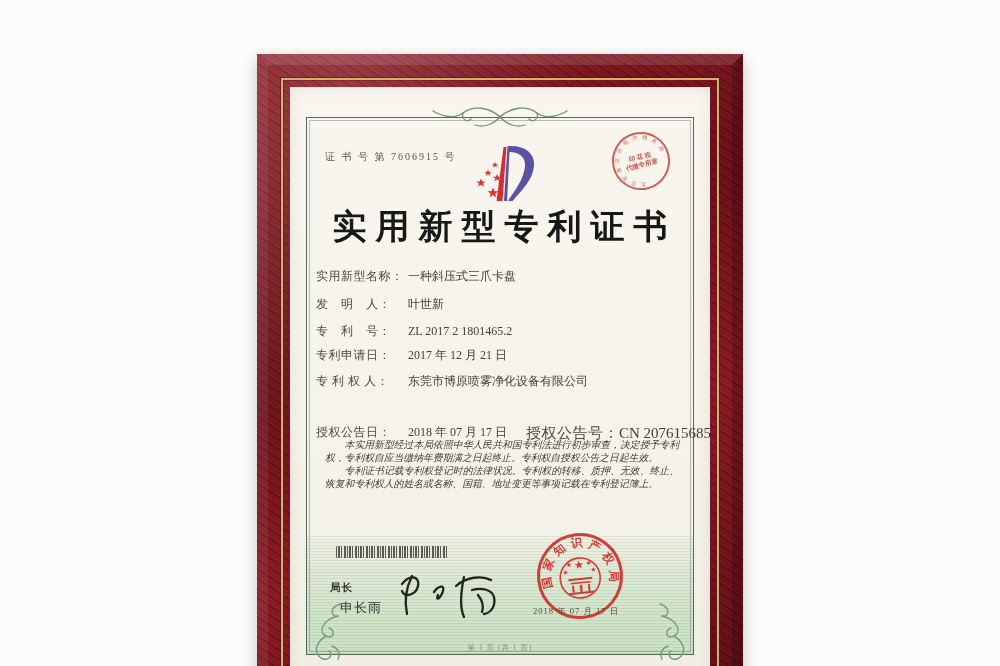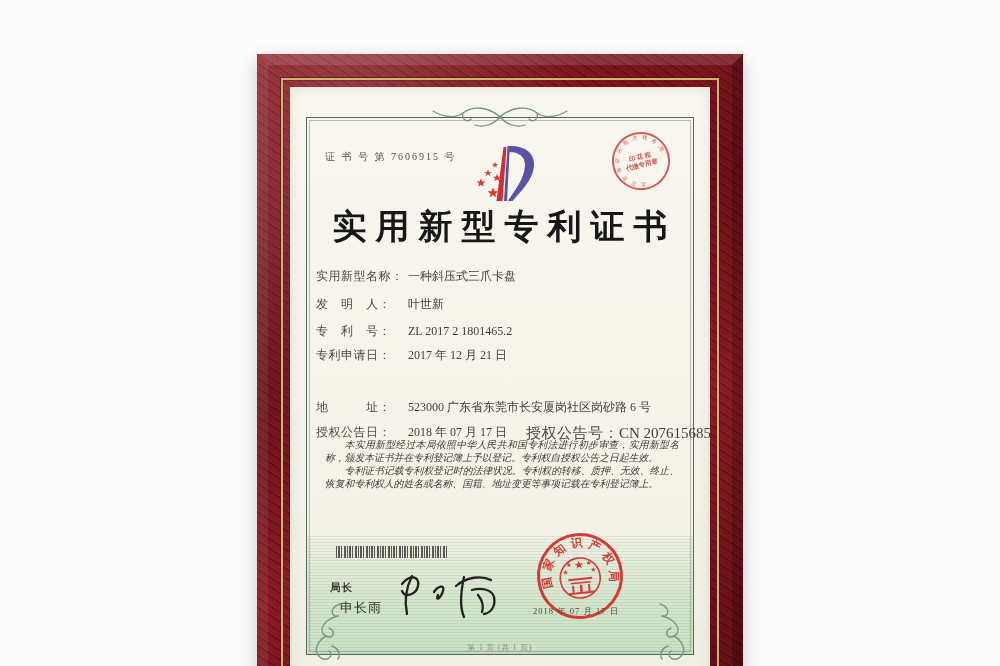--- a/index.html
+++ b/index.html
@@ -156,26 +156,26 @@
         <div class="ctr">
           <div>印 花 税</div>
           <div>代缴专用章</div>
         </div>
       </div>
 
       <div class="row r1"><span class="lbl">实用新型名称：</span><span class="val">一种斜压式三爪卡盘</span></div>
       <div class="row r2"><span class="lbl">发　明　人：</span><span class="val">叶世新</span></div>
       <div class="row r3"><span class="lbl">专　利　号：</span><span class="val">ZL 2017 2 1801465.2</span></div>
       <div class="row r4"><span class="lbl">专利申请日：</span><span class="val">2017 年 12 月 21 日</span></div>
-      <div class="row r6"><span class="lbl">地　　　址：</span><span class="val">523000 广东省东莞市长安厦岗社区岗砂路 6 号</span></div>
+      <div class="row r5"><span class="lbl">专 利 权 人：</span><span class="val">东莞市博原喷雾净化设备有限公司</span></div>
       <div class="row r7"><span class="lbl">授权公告日：</span><span class="val">2018 年 07 月 17 日</span></div>
       <div class="r7b"><span class="lbl">授权公告号：</span><span class="val">CN 207615685 U</span></div>
 
       <div class="body-text">
-        <p>本实用新型经过本局依照中华人民共和国专利法进行初步审查，实用新型名称，颁发本证书并在专利登记簿上予以登记。专利权自授权公告之日起生效。</p>
+        <p>本实用新型经过本局依照中华人民共和国专利法进行初步审查，决定授予专利权，专利权自应当缴纳年费期满之日起终止。专利权自授权公告之日起生效。</p>
         <p>专利证书记载专利权登记时的法律状况。专利权的转移、质押、无效、终止、恢复和专利权人的姓名或名称、国籍、地址变更等事项记载在专利登记簿上。</p>
       </div>
 
       <div class="barcode"></div>
       <div class="sig-title">局长</div>
       <div class="sig-name">申长雨</div>
 
       <svg class="signature" width="120" height="58" viewBox="0 0 120 58">
         <g fill="none" stroke="#23231e" stroke-width="2.3" stroke-linecap="round" stroke-linejoin="round">
           <path d="M22,12 C17,22 14,36 17,50"></path>

